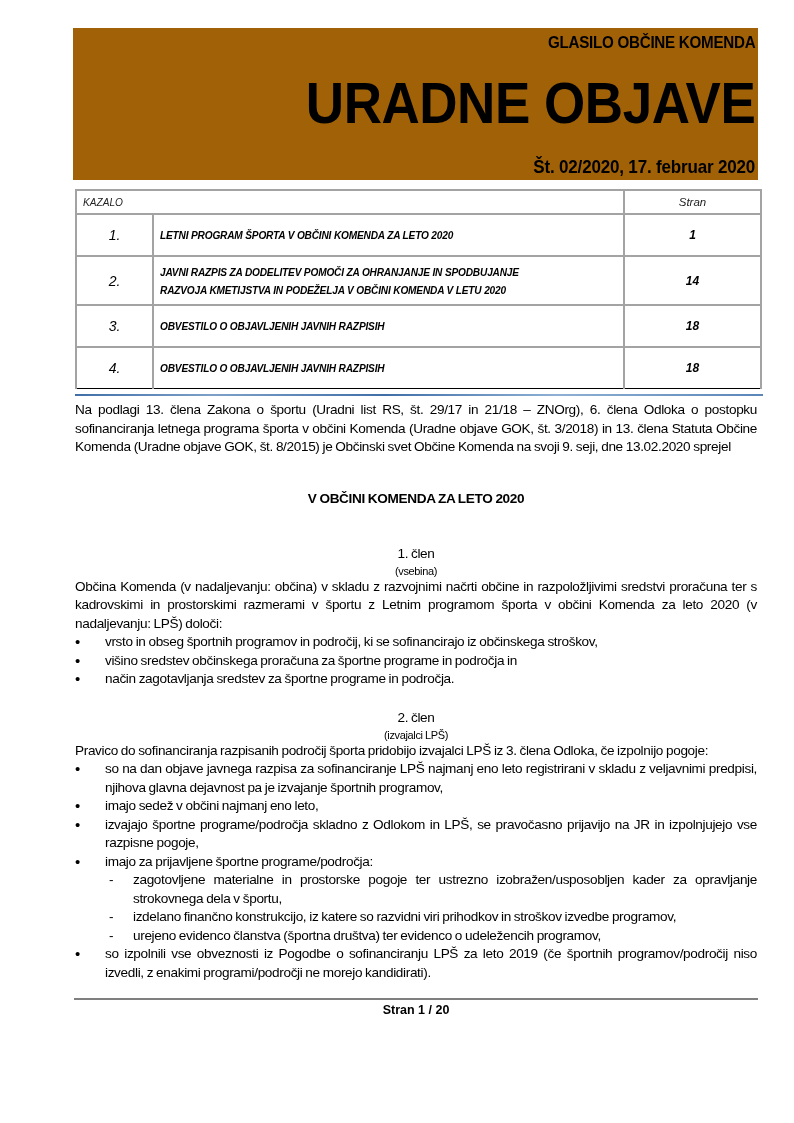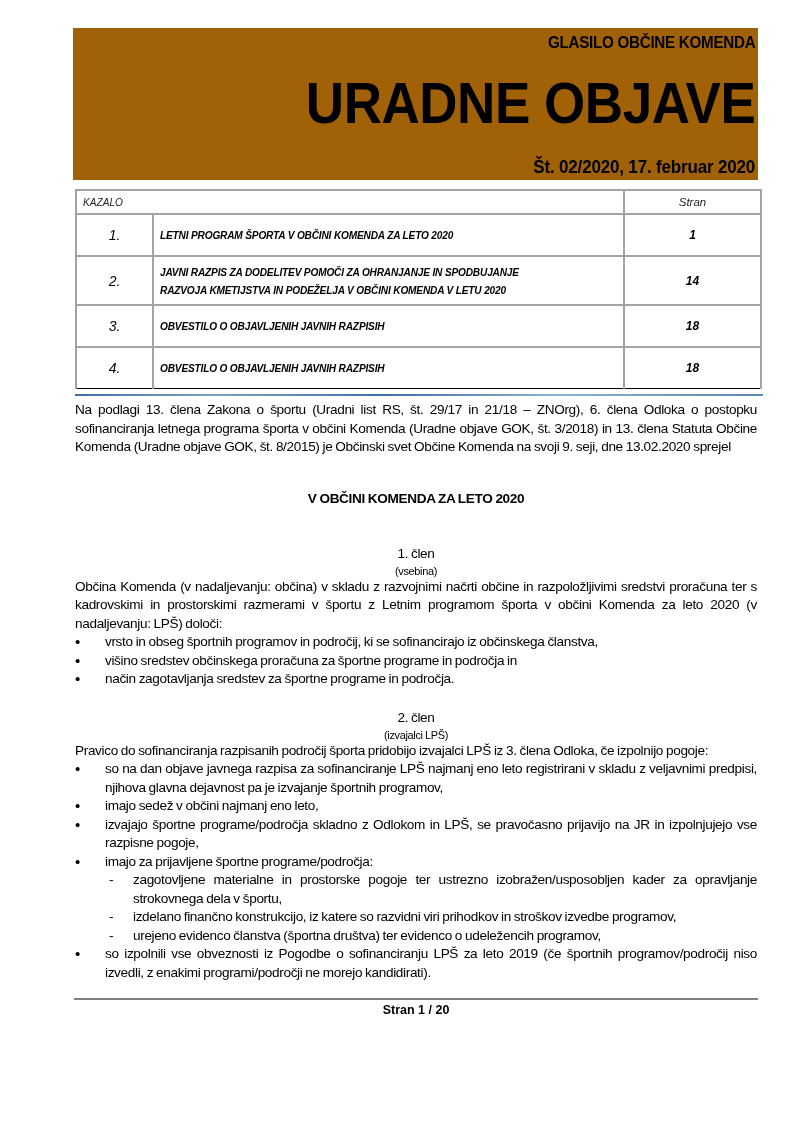--- a/index.html
+++ b/index.html
@@ -88,21 +88,21 @@
 
 <div class="body center bold" style="top:490px;">
   <div>V  OBČINI KOMENDA ZA LETO 2020</div>
 </div>
 
 <div class="body" style="top:545px;">
   <div class="center">1. člen</div>
   <div class="center small">(vsebina)</div>
   <div class="just">Občina Komenda (v nadaljevanju: občina) v skladu z razvojnimi načrti občine in razpoložljivimi sredstvi proračuna ter s kadrovskimi in prostorskimi razmerami v športu z Letnim programom športa v občini Komenda za leto 2020 (v nadaljevanju: LPŠ) določi:</div>
   <ul class="b">
-    <li>vrsto in obseg športnih programov in področij, ki se sofinancirajo iz občinskega članstva,</li>
+    <li>vrsto in obseg športnih programov in področij, ki se sofinancirajo iz občinskega stroškov,</li>
     <li>višino sredstev občinskega proračuna za športne programe in področja in</li>
     <li>način zagotavljanja sredstev za športne programe in področja.</li>
   </ul>
 </div>
 
 <div class="body" style="top:709px;">
   <div class="center">2. člen</div>
   <div class="center small">(izvajalci LPŠ)</div>
   <div class="just">Pravico do sofinanciranja razpisanih področij športa pridobijo izvajalci LPŠ iz 3. člena Odloka, če izpolnijo pogoje:</div>
   <ul class="b">

